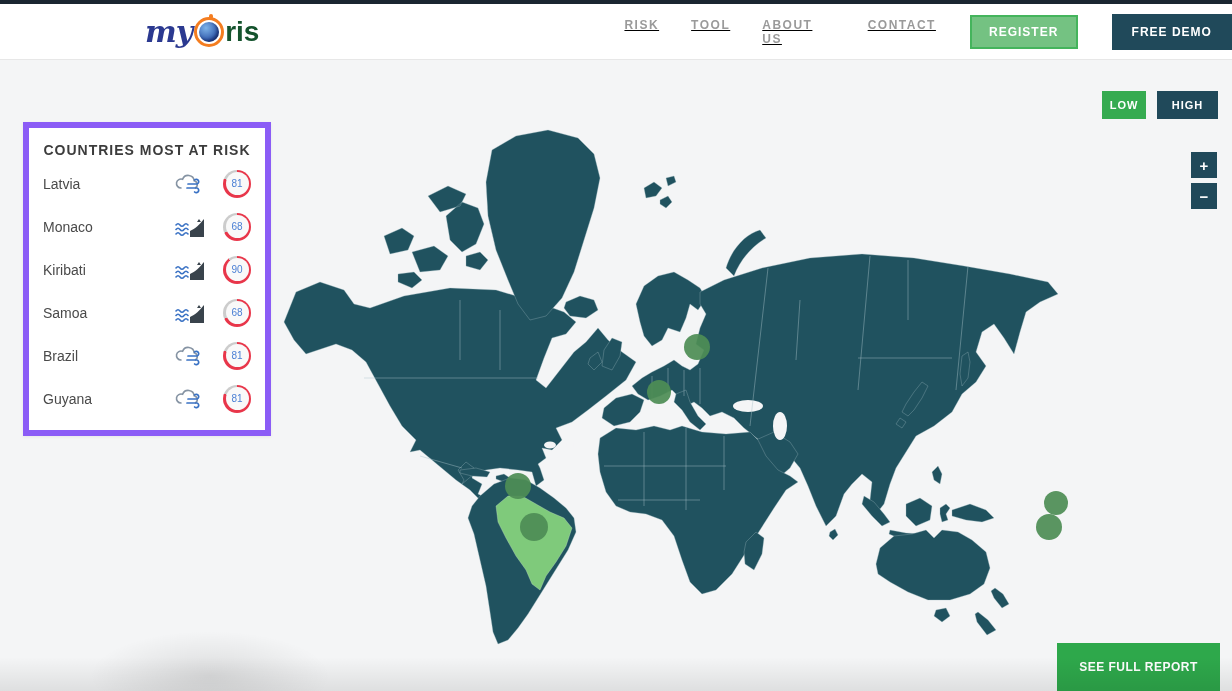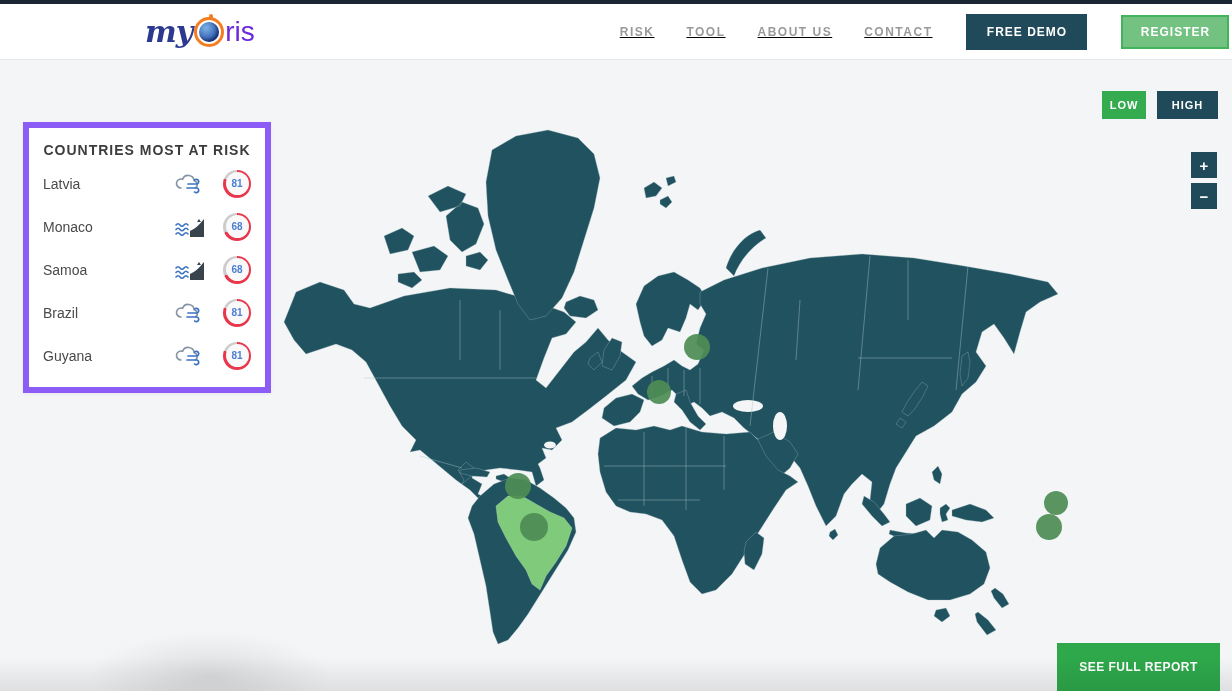--- a/index.html
+++ b/index.html
@@ -14,21 +14,21 @@
 
   
   .header{position:relative;height:60px;background:#fff;border-bottom:1px solid #e7e7e7;}
   .topbar{position:absolute;top:0;left:0;right:0;height:4px;background:#1a2631;}
   .header-inner{display:flex;align-items:center;height:100%;padding:4px 0 0 145px;}
   .logo{display:flex;align-items:center;cursor:pointer;user-select:none;}
   .logo-my{font-family:"DejaVu Serif",serif;font-style:italic;font-weight:700;font-size:30px;color:#2b3990;letter-spacing:-1px;}
   .logo-globe{position:relative;width:30px;height:30px;margin:0 1px 0 2px;border:3px solid #f47d20;border-radius:50%;display:flex;align-items:center;justify-content:center;}
   .logo-globe::after{content:"";position:absolute;top:-6px;left:12px;width:4px;height:5px;background:#f47d20;border-radius:2px;}
   .logo-sphere{width:20px;height:20px;border-radius:50%;background:radial-gradient(circle at 35% 30%,#7db3e8,#2b54a8 70%,#1c3a7c);box-shadow:inset -2px -2px 3px rgba(0,0,40,.4);}
-  .logo-ris{font-size:28px;font-weight:400;color:#6d28d9;letter-spacing:0;}
+  .logo-ris{font-size:28px;font-weight:700;color:#14532d;letter-spacing:0;}
   .nav{display:flex;gap:32px;margin-left:365px;text-decoration:underline;}
   .nav a{font-size:12px;font-weight:700;letter-spacing:1.5px;color:#9a9a9a;text-decoration:none;cursor:pointer;}
   .btn{display:flex;align-items:center;justify-content:center;font-weight:700;cursor:pointer;border:none;color:#fff;}
   .btn-register{margin-left:34px;width:108px;height:34px;background:var(--c-register_fill);border:2px solid var(--c-register_border);font-size:12px;letter-spacing:1px;}
   .btn-freedemo{margin-left:34px;width:121px;height:36px;background:var(--c-dark_teal);font-size:12px;letter-spacing:1px;}
 
   
   .hero{position:relative;height:631px;background:#f4f5f6;}
   .world-map{position:absolute;inset:0;}
   .world-map path{fill:var(--c-map_land);stroke:#9fbac2;stroke-width:.6;stroke-opacity:.55;}
@@ -37,21 +37,21 @@
   .world-map .brazil{fill:var(--c-highlight);stroke:#cfe9cd;stroke-width:.6;}
   .map-dot{position:absolute;border-radius:50%;background:var(--c-dot);opacity:.93;transform:translate(-50%,-50%);cursor:pointer;}
 
   
   .panel{position:absolute;left:23px;top:62px;width:248px;background:#fff;border:6px solid #8b5cf6;box-shadow:0 1px 3px rgba(0,0,0,.06);padding:14px 14px 10px 14px;}
   .panel-title{text-align:center;font-size:14px;font-weight:700;color:#3c3c3c;letter-spacing:1px;margin-bottom:4px;}
   .row{display:flex;align-items:center;height:43px;cursor:pointer;}
   .row .country{flex:1;font-size:14px;color:#4a4a4a;}
   .row .hazard{width:34px;margin-right:16px;display:flex;align-items:center;justify-content:center;}
   .badge{width:28px;height:28px;border-radius:50%;background:conic-gradient(var(--c-ring_red) calc(var(--v)*1%),var(--c-ring_gray) 0);display:flex;align-items:center;justify-content:center;}
-  .badge-inner{width:23px;height:23px;border-radius:50%;background:#f9f9f9;display:flex;align-items:center;justify-content:center;font-size:10px;font-weight:700;color:var(--c-score_blue);}
+  .badge-inner{width:23px;height:23px;border-radius:50%;background:#f9f9f9;display:flex;align-items:center;justify-content:center;font-size:10px;font-weight:400;color:var(--c-score_blue);}
 
   
   .legend{position:absolute;top:31px;right:14px;display:flex;gap:11px;}
   .legend .btn{width:44px;height:28px;font-size:11px;letter-spacing:1px;}
   .legend .low{background:var(--c-low_green);}
   .legend .high{background:var(--c-dark_teal);width:61px;}
   .zoomctl{position:absolute;top:92px;right:15px;display:flex;flex-direction:column;gap:5px;}
   .zoomctl .btn{width:26px;height:26px;background:var(--c-dark_teal);font-size:15px;}
   .btn-report{position:absolute;right:12px;bottom:0;width:163px;height:48px;background:var(--c-report_green);font-size:12px;letter-spacing:.5px;}
   .bottom-shade{position:absolute;left:0;right:0;bottom:0;height:34px;background:linear-gradient(transparent,rgba(0,0,0,.09));pointer-events:none;}
@@ -69,22 +69,22 @@
           <span class="logo-sphere"></span>
         </span>
       <span class="logo-ris">ris</span>
     </div>
     <div class="nav">
       <a>RISK</a>
       <a>TOOL</a>
       <a>ABOUT US</a>
       <a>CONTACT</a>
     </div>
+    <button class="btn btn-register">REGISTER</button>
     <button class="btn btn-freedemo">FREE DEMO</button>
-    <button class="btn btn-register">REGISTER</button>
   </div>
 </div>
 
 <div class="hero">
 
   <svg class="world-map" viewBox="0 0 1232 631" xmlns="http://www.w3.org/2000/svg">
 
     <path d="M284,262 L296,232 320,222 344,230 354,244 370,248 404,236 450,228 496,230 536,242 564,252 576,262 566,274 552,278 544,298 536,320 546,328 560,310 574,292 586,282 598,268 608,280 622,292 636,302 626,320 606,336 588,350 572,362 556,368 562,380 552,390 542,388 546,398 538,404 540,408 544,420 536,426 532,412 518,410 500,408 486,410 474,414 462,424 464,420 458,410 466,402 474,408 472,418 482,424 478,434 486,438 482,446 490,448 480,440 470,430 456,420 444,410 432,400 420,390 410,392 416,380 402,366 390,346 378,324 366,302 352,290 336,284 318,290 306,294 294,280 Z"></path>
 
     <path d="M384,176 l18,-8 12,8 -6,14 -18,4 z M412,192 l22,-6 14,10 -8,14 -20,2 z M446,156 l16,-14 16,6 6,16 -8,20 -14,8 -12,-12 z M428,136 l20,-10 18,8 -6,12 -20,6 z M466,196 l14,-4 8,8 -8,10 -14,-4 z M398,214 l16,-2 8,8 -10,8 -14,-6 z"></path>
@@ -170,31 +170,45 @@
             <path d="M15,21 L29,21 L29,3 C25,8 20,13 15,15 Z" fill="#39434c"></path>
             <path d="M22,6 l2,-3 2,3 z" fill="#39434c"></path>
             <path d="M1,9 q2,-2.5 4,0 t4,0 t4,0 M1,13.5 q2,-2.5 4,0 t4,0 t4,0 M1,18 q2,-2.5 4,0 t4,0 t4,0" fill="none" stroke="#3a72c4" stroke-width="1.6" stroke-linecap="round"></path>
           </svg>
       </span>
       <span class="badge" style="--v: 68;">
           <span class="badge-inner">68</span>
         </span>
     </div>
 
-
     <div class="row" data-hazard="wave">
-      <span class="country">Samoa</span>
+      <span class="country">Kiribati</span>
       <span class="hazard">
 
         <svg class="ic-wave" width="30" height="22" viewBox="0 0 30 22">
             <path d="M15,21 L29,21 L29,3 C25,8 20,13 15,15 Z" fill="#39434c"></path>
             <path d="M22,6 l2,-3 2,3 z" fill="#39434c"></path>
             <path d="M1,9 q2,-2.5 4,0 t4,0 t4,0 M1,13.5 q2,-2.5 4,0 t4,0 t4,0 M1,18 q2,-2.5 4,0 t4,0 t4,0" fill="none" stroke="#3a72c4" stroke-width="1.6" stroke-linecap="round"></path>
           </svg>
       </span>
+      <span class="badge" style="--v: 90;">
+          <span class="badge-inner">90</span>
+        </span>
+    </div>
+
+    <div class="row" data-hazard="wave">
+      <span class="country">Samoa</span>
+      <span class="hazard">
+
+        <svg class="ic-wave" width="30" height="22" viewBox="0 0 30 22">
+            <path d="M15,21 L29,21 L29,3 C25,8 20,13 15,15 Z" fill="#39434c"></path>
+            <path d="M22,6 l2,-3 2,3 z" fill="#39434c"></path>
+            <path d="M1,9 q2,-2.5 4,0 t4,0 t4,0 M1,13.5 q2,-2.5 4,0 t4,0 t4,0 M1,18 q2,-2.5 4,0 t4,0 t4,0" fill="none" stroke="#3a72c4" stroke-width="1.6" stroke-linecap="round"></path>
+          </svg>
+      </span>
       <span class="badge" style="--v: 68;">
           <span class="badge-inner">68</span>
         </span>
     </div>
 
     <div class="row" data-hazard="wind">
       <span class="country">Brazil</span>
       <span class="hazard">
         <svg class="ic-wind" width="30" height="22" viewBox="0 0 30 22">
             <path d="M6,15 a4.5,4.5 0 1 1 1.6,-8.7 a6,6 0 0 1 11.6,1.5 a4,4 0 0 1 1.3,7.2" fill="none" stroke="#8593a3" stroke-width="1.6" stroke-linecap="round"></path>

